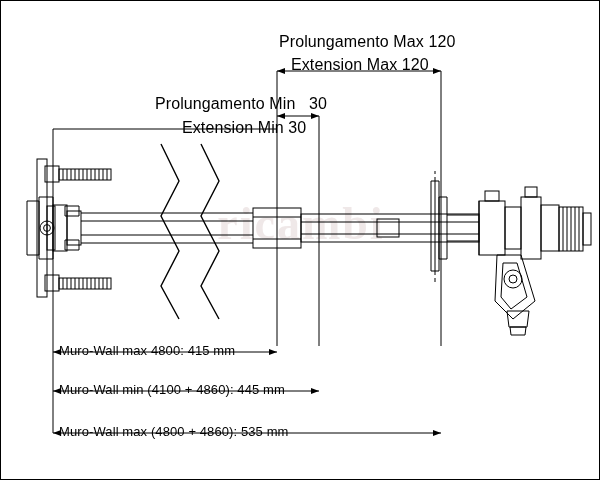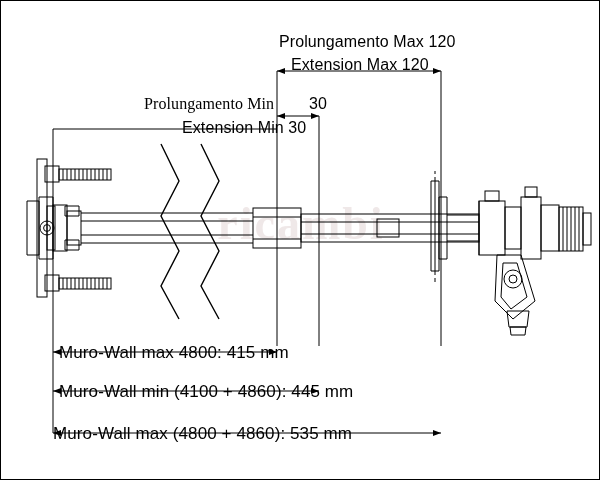--- a/index.html
+++ b/index.html
@@ -11,21 +11,21 @@
   }
   #stage{
     position:relative;
     width:600px;height:480px;
     border:1px solid #000;
     box-sizing:border-box;
     background:#fff;
   }
   .lbl{
     position:absolute;
-    font-size:17px;
+    font-size:13px;
     color:#000;
     white-space:nowrap;
     letter-spacing:0.1px;
   }
   .lbl.big{font-size:16px;}
   .watermark{
     position:absolute;
     left:100px;top:196px;
     width:400px;
     text-align:center;
@@ -171,21 +171,21 @@
 
       <line x1="434" y1="180" x2="434" y2="170" stroke-dasharray="4,3"></line>
       <line x1="434" y1="270" x2="434" y2="282" stroke-dasharray="4,3"></line>
 
     </g>
   </svg>
 
   <div class="lbl big" style="left:278px;top:32px;">Prolungamento Max 120</div>
   <div class="lbl big" style="left:290px;top:55px;">Extension Max 120</div>
 
-  <div class="lbl big" style="left:143px;top:94px;font-family:Liberation Serif, serif;">Prolungamento Min</div>
+  <div class="lbl big" style="left:154px;top:94px;">Prolungamento Min</div>
   <div class="lbl big" style="left:288px;top:94px;margin-left:20px;">30</div>
   <div class="lbl big" style="left:149px;top:118px;margin-left:32px;">Extension Min 30</div>
 
   <div class="lbl" style="left:58px;top:342px;">Muro-Wall max 4800: 415 mm</div>
   <div class="lbl" style="left:58px;top:381px;">Muro-Wall min (4100 + 4860):  445 mm</div>
-  <div class="lbl" style="left:52px;top:423px;text-align:center;">Muro-Wall max (4800 + 4860):  535 mm</div>
+  <div class="lbl" style="left:58px;top:423px;text-align:center;">Muro-Wall max (4800 + 4860):  535 mm</div>
 
 </div>
 
 </body></html>

